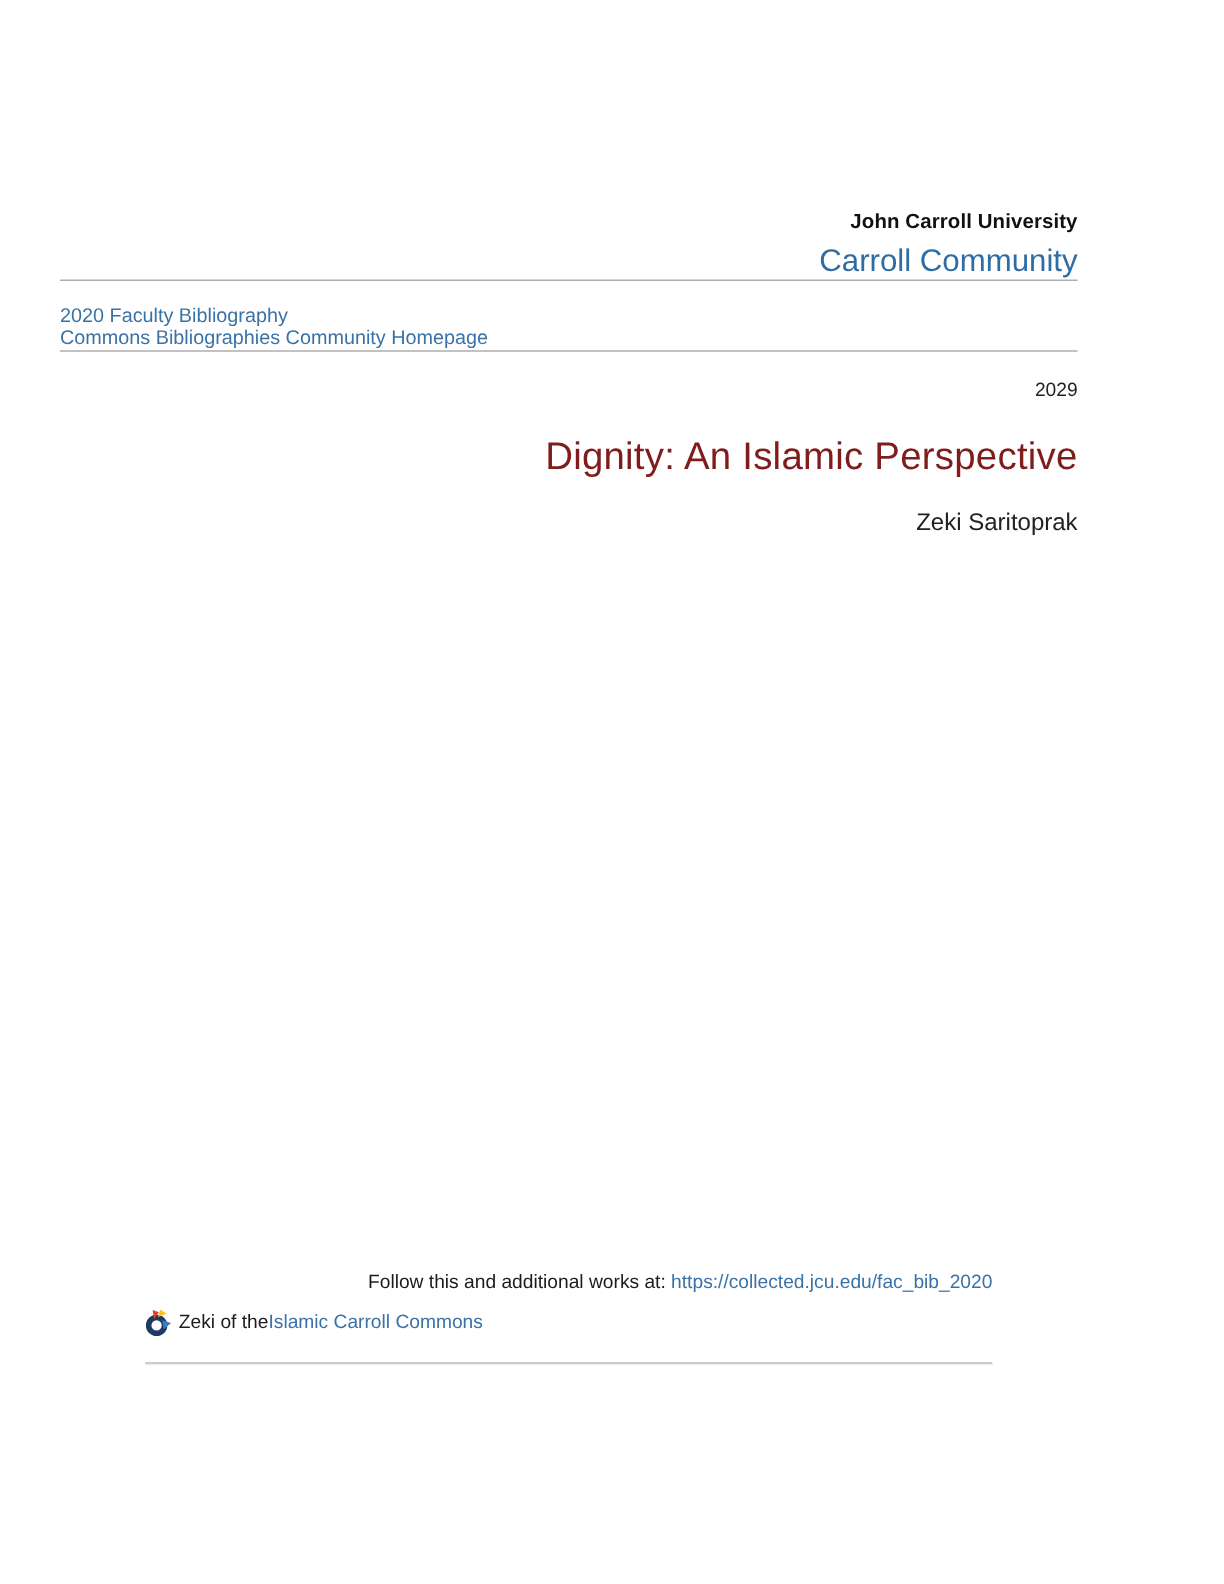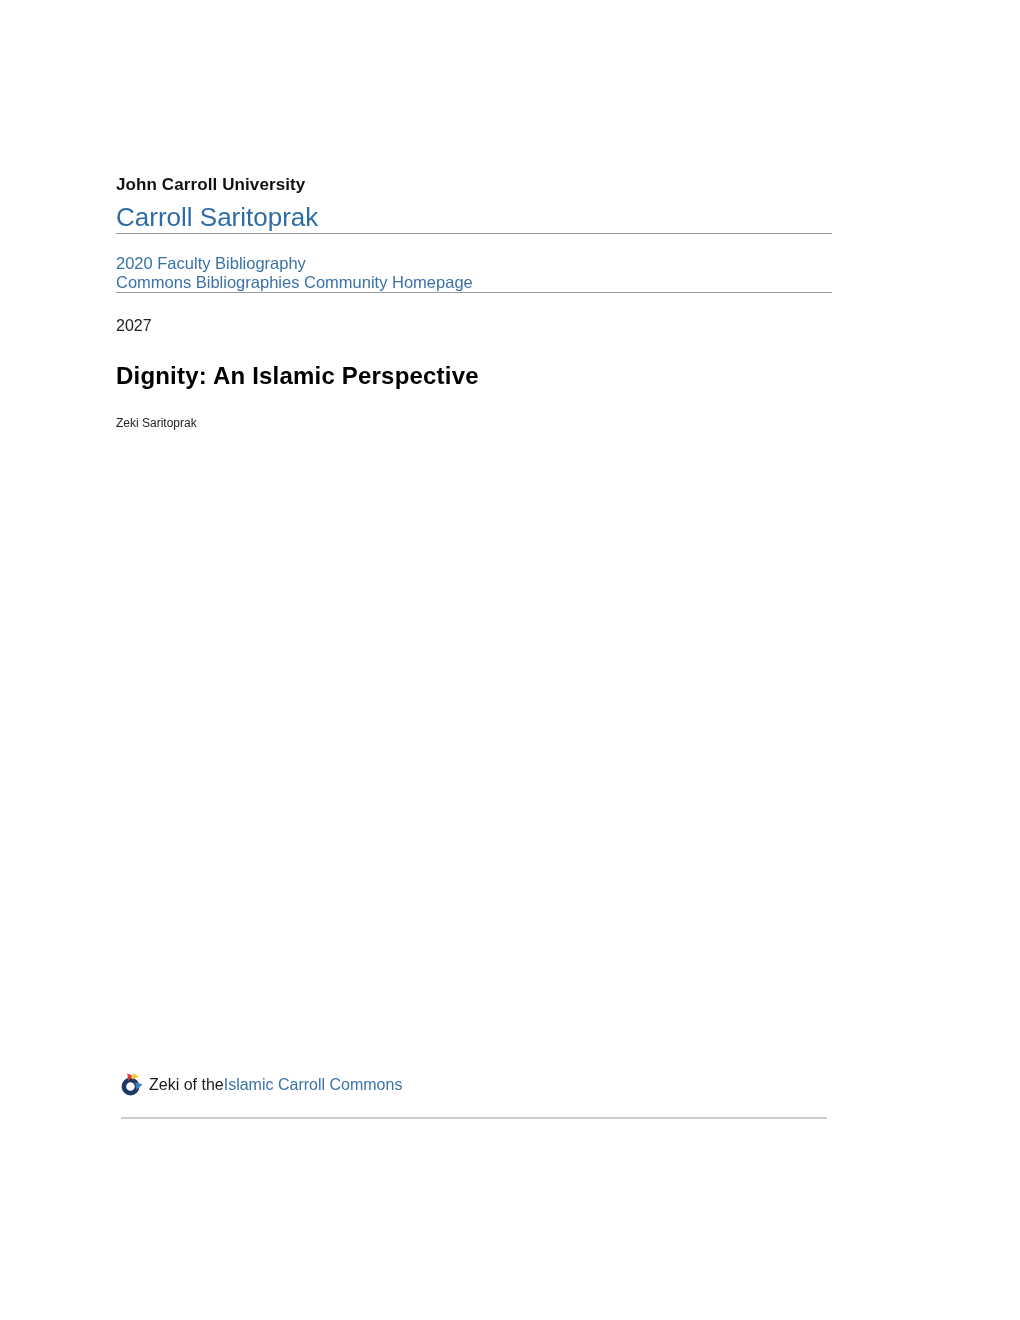--- a/index.html
+++ b/index.html
@@ -13,21 +13,22 @@
     font-family: "Liberation Sans", sans-serif;
     color: #1c1c1c;
     position: relative;
     overflow: hidden;
   }
   .page {
     position: relative;
     box-sizing: border-box;
     width: 948px;
     height: 1320px;
-    padding: 0 116px;
+    padding: 0 50px;
+    text-align: right;
   }
   .institution {
     padding-top: 175px;
     font-size: 17px;
     font-weight: 700;
     color: #111111;
     letter-spacing: 0.1px;
   }
   .repo-title {
     margin-top: 7px;
@@ -56,28 +57,28 @@
     cursor: pointer;
   }
   .rule-nav { margin-top: 19px; }
   .year {
     margin-top: 24px;
     font-size: 16px;
     color: #222222;
   }
   .work-title {
     margin: 27px 0 0 0;
-    font-size: 24px;
-    font-weight: 700;
-    color: #000000;
+    font-size: 32px;
+    font-weight: 400;
+    color: #7f1d1d;
     letter-spacing: 0.2px;
   }
   .author {
     margin-top: 26px;
-    font-size: 12px;
+    font-size: 20px;
     color: #222222;
   }
   .footer {
     position: absolute;
     left: 121px;
     right: 121px;
     top: 1060px;
   }
   .follow-line {
     font-size: 16px;
@@ -103,39 +104,40 @@
     margin: 21px 0 0 0;
   }
 </style>
 </head>
 <body>
 
 <div class="page">
 
   <header>
     <div class="institution">John Carroll University</div>
-    <div class="repo-title">Carroll Saritoprak</div>
+    <div class="repo-title">Carroll Community</div>
   </header>
 
   <hr class="rule rule-top">
 
   <nav class="crumbs">
     <a class="link">2020 Faculty Bibliography</a>
     <a class="link">Commons Bibliographies Community Homepage</a>
   </nav>
 
   <hr class="rule rule-nav">
 
   <main>
-    <div class="year">2027</div>
+    <div class="year">2029</div>
     <h1 class="work-title">Dignity: An Islamic Perspective</h1>
     <div class="author">Zeki Saritoprak</div>
   </main>
 
   <footer class="footer">
+    <p class="follow-line"><span>Follow this and additional works at: </span><a class="link">https://collected.jcu.edu/fac_bib_2020</a></p>
 
     <p class="partof-line">
       <svg class="dc-icon" viewBox="0 0 22 23" aria-hidden="true">
         <circle cx="9.5" cy="13.5" r="6.6" fill="none" stroke="#1d3964" stroke-width="4.6"></circle>
         <polygon points="6.2,0.6 11.4,2.6 7.4,8.2" fill="#e03c31"></polygon>
         <polygon points="12.6,0.2 17.8,3.8 10.6,6.6" fill="#fdc318"></polygon>
         <polygon points="14.2,9.2 21.6,11.6 15.4,16.8" fill="#3e7cbf"></polygon>
       </svg>
         <span>Zeki of the </span>
         <a class="link">Islamic Carroll Commons</a>

